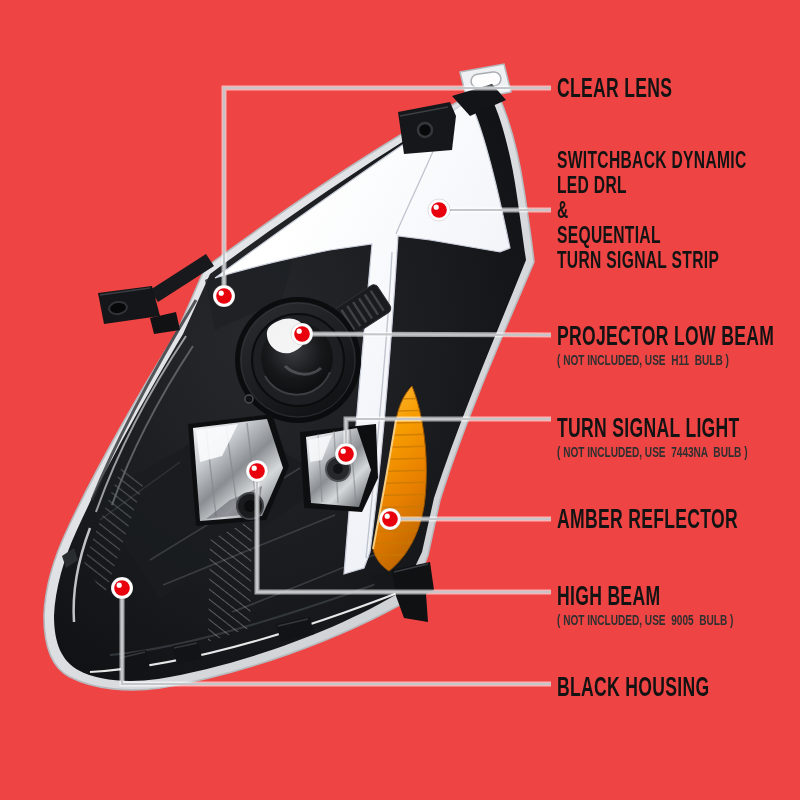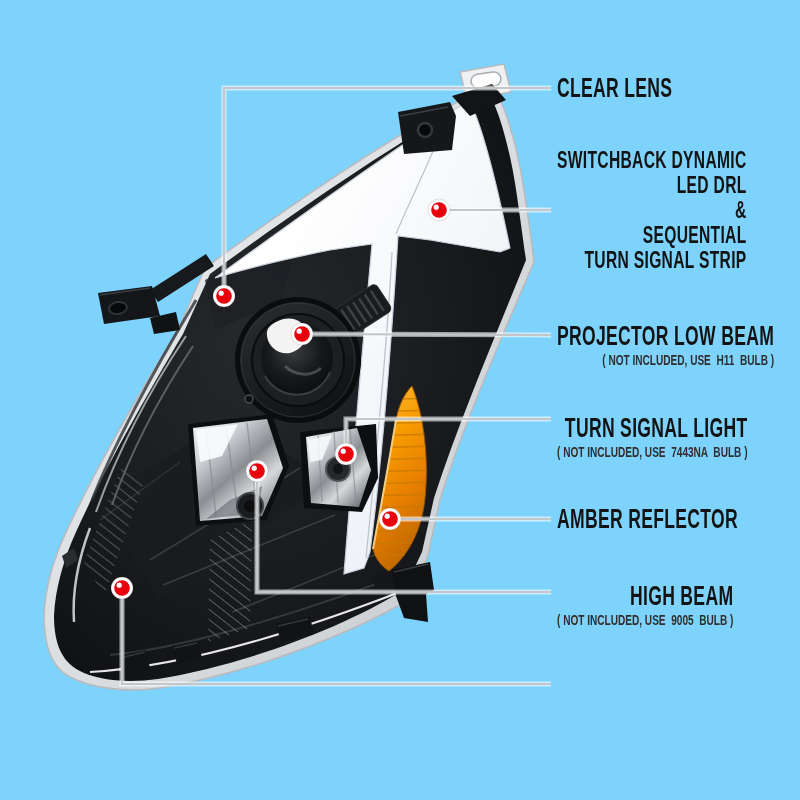--- a/index.html
+++ b/index.html
@@ -1,17 +1,17 @@
 <!DOCTYPE html>
 <html><head>
 <meta charset="utf-8">
 <style>
   html,body{margin:0;padding:0;background:#fff;}
-  #stage{position:relative;width:800px;height:800px;background:#7dd3fc;overflow:hidden;
-         font-family:"Liberation Sans","DejaVu Sans",sans-serif;text-align:right;}
+  #stage{position:relative;width:800px;height:800px;background:#ef4444;overflow:hidden;
+         font-family:"Liberation Sans","DejaVu Sans",sans-serif;}
   #artwork,#annotations{position:absolute;left:0;top:0;}
   .callout{position:absolute;color:#131313;}
   .callout .title{font-weight:700;font-size:27px;line-height:28px;letter-spacing:.5px;
                   transform:scaleX(.65);transform-origin:left center;white-space:pre;}
   .callout .line{font-weight:700;font-size:24px;line-height:25px;letter-spacing:.5px;
                  transform:scaleX(.65);transform-origin:left center;white-space:pre;}
   .callout .sub{font-weight:700;font-size:15.5px;line-height:19px;color:#2f2f2f;
                 transform:scaleX(.65);transform-origin:left center;white-space:pre;}
 </style>
 </head>
@@ -308,14 +308,17 @@
 
   <div class="callout" style="left: 557px; top: 505px;">
     <div class="title">AMBER REFLECTOR</div>
   </div>
 
   <div class="callout" style="left: 557px; top: 582px;">
     <div class="title">HIGH BEAM</div>
     <div class="sub">( NOT INCLUDED, USE  9005  BULB )</div>
   </div>
 
+  <div class="callout" style="left: 557px; top: 673px;">
+    <div class="title">BLACK HOUSING</div>
+  </div>
 
 </div>
 
 </body></html>

